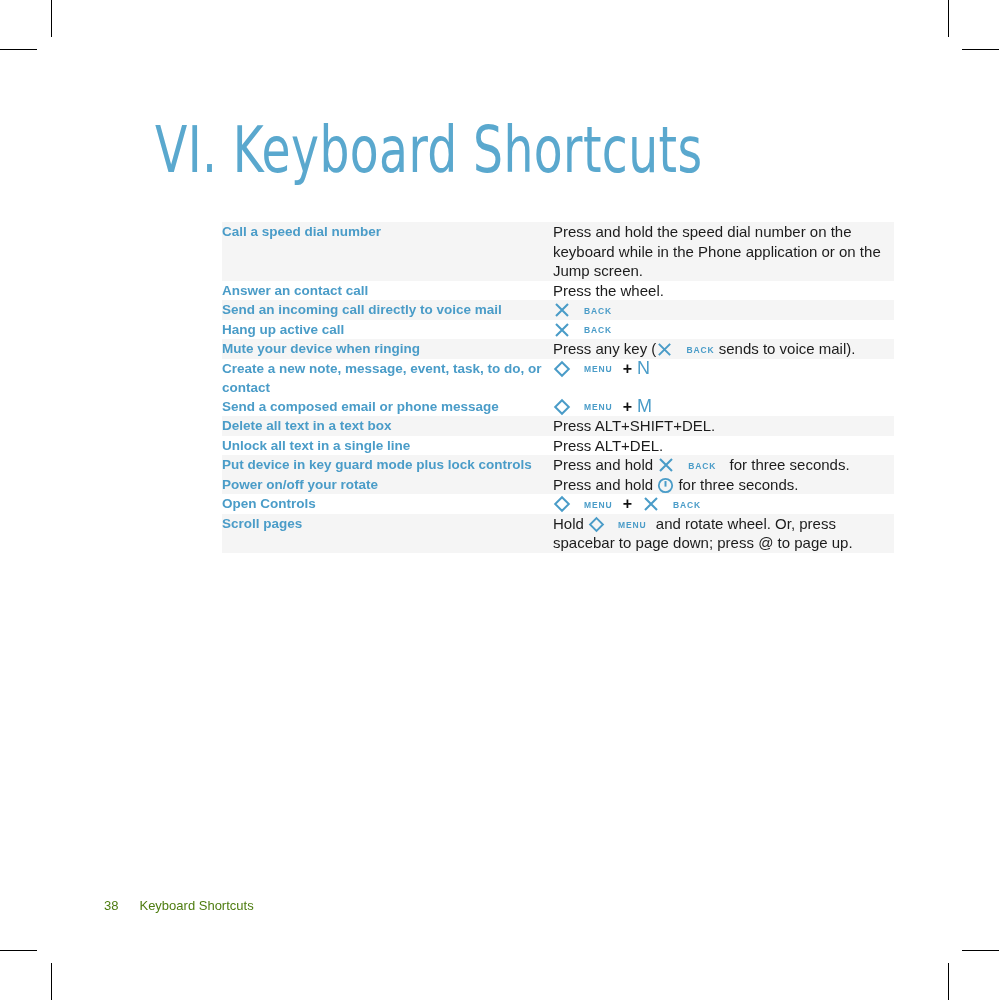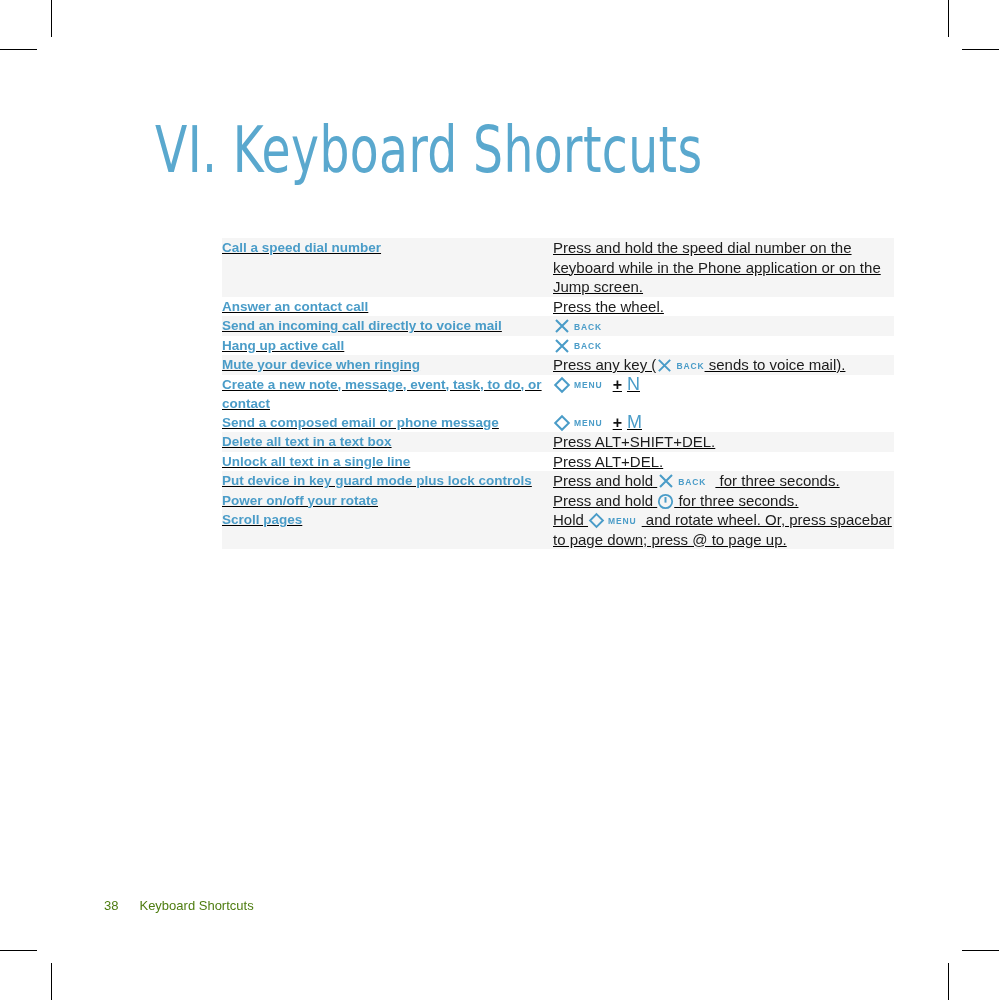--- a/index.html
+++ b/index.html
@@ -47,25 +47,24 @@
     white-space: nowrap;
     transform: scaleX(0.82);
     transform-origin: left center;
     line-height: 1;
   }
 
   
   .shortcut-table {
     position: absolute;
     left: 222px;
-    top: 238px;
+    top: 222px;
     width: 672px;
     border-collapse: collapse;
     table-layout: fixed;
-    text-decoration: underline;
   }
   .shortcut-table tr.stripe { background: #f5f5f5; }
   .shortcut-table tr.plain  { background: #ffffff; }
 
   .shortcut-table td {
     vertical-align: top;
     padding: 0;
   }
   .cell-action {
     width: 331px;
@@ -89,21 +88,21 @@
     align-items: center;
     white-space: nowrap;
     vertical-align: -4px;
   }
   .key .glyph { display: inline-block; line-height: 0; }
   .key .keylabel {
     font-size: 8.5px;
     font-weight: bold;
     color: #4a9cc8;
     letter-spacing: 0.9px;
-    margin-left: 3px;
+    margin-left: 13px;
     line-height: 1;
     position: relative;
     top: 1px;
   }
   .plus {
     color: #111111;
     font-weight: bold;
     font-size: 16px;
     margin: 0 5px;
     vertical-align: 0px;
@@ -245,20 +244,38 @@
     <tr class="stripe">
       <td class="cell-action">Power on/off your rotate</td>
       <td class="cell-desc"><span>Press and hold </span><span class="key">
             <span class="glyph"><svg width="17" height="17" viewBox="0 0 18 18">
                 <circle cx="9" cy="9" r="7.1" stroke="#4a9cc8" stroke-width="1.9" fill="none"></circle>
                 <line x1="9" y1="4.3" x2="9" y2="10.2" stroke="#4a9cc8" stroke-width="2.1"></line>
               </svg></span>
           </span><span> for three seconds.</span></td>
     </tr>
 
+    <tr class="plain">
+      <td class="cell-action">Open Controls</td>
+      <td class="cell-desc">
+        <span class="key">
+          <span class="glyph">
+            <svg width="18" height="18" viewBox="0 0 18 18">
+                <path d="M9 2.2 L15.8 9 L9 15.8 L2.2 9 Z" stroke="#4a9cc8" stroke-width="2" fill="none"></path>
+              </svg>
+          </span>
+          <span class="keylabel">MENU</span>
+        </span><span class="gap-sm"></span><span class="plus">+</span><span class="gap-sm"></span><span class="key">
+            <span class="glyph"><svg width="18" height="18" viewBox="0 0 18 18">
+                <path d="M3 3 L15 15 M15 3 L3 15" stroke="#4a9cc8" stroke-width="2.1" fill="none"></path>
+              </svg></span>
+            <span class="keylabel">BACK</span>
+          </span>
+      </td>
+    </tr>
 
     <tr class="stripe">
       <td class="cell-action">Scroll pages</td>
       <td class="cell-desc"><span>Hold </span><span class="key">
             <span class="glyph"><svg width="17" height="17" viewBox="0 0 18 18">
                 <path d="M9 2.2 L15.8 9 L9 15.8 L2.2 9 Z" stroke="#4a9cc8" stroke-width="2" fill="none"></path>
               </svg></span>
             <span class="keylabel">MENU</span>
           </span><span class="gap-sm"></span><span> and rotate wheel. Or, press spacebar to page down; press @ to page up.</span></td>
     </tr>

